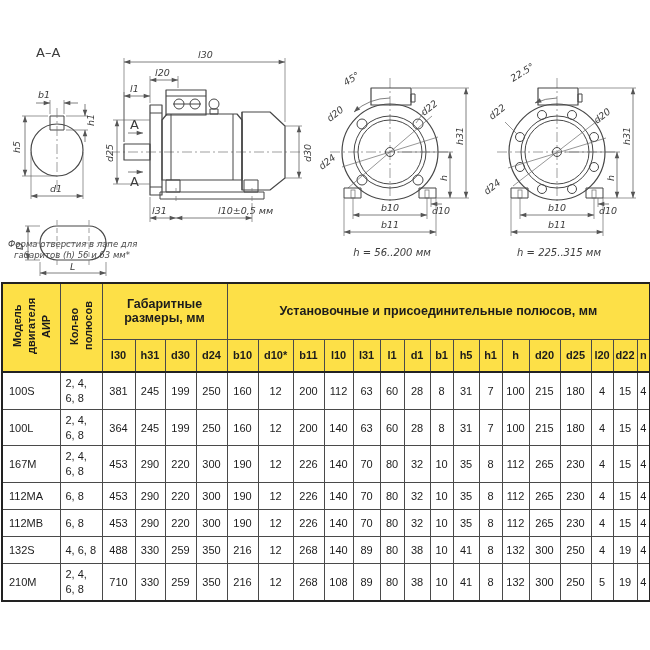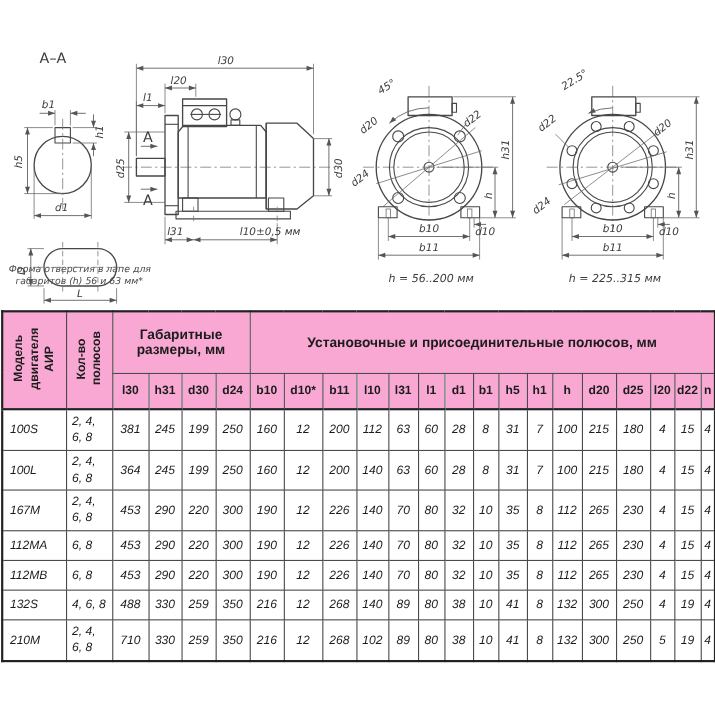--- a/index.html
+++ b/index.html
@@ -15,29 +15,29 @@
   .dash{fill:none;stroke:#777;stroke-width:.7;stroke-dasharray:5 3;}
   .lbl{font:italic 9.5px "DejaVu Sans",sans-serif;fill:#3c3c3c;}
   .cap{font:italic 10px "DejaVu Sans",sans-serif;fill:#3c3c3c;}
   .note{font:italic 8.5px "DejaVu Sans",sans-serif;fill:#4a4a4a;}
   .ttl{font:13px "DejaVu Sans",sans-serif;fill:#3c3c3c;}
 
   
   table{border-collapse:collapse;table-layout:fixed;width:648px;margin-left:1px;
         font:11px "Liberation Sans",sans-serif;color:#1c1c1c;border:2px solid #222;}
   th,td{border:1px solid #4a4a4a;overflow:hidden;}
-  thead th{background:#f9a8d4;font-weight:bold;margin-left:32px;}
+  thead th{background:#fde047;font-weight:bold;margin-left:32px;}
   thead tr:first-child{height:50px;}
   thead tr:first-child th{font-size:12.5px;padding:4px 2px;}
   thead tr.cols{height:29px;}
   thead tr.cols th{font-size:11px;padding:3px 0;border-bottom:2px solid #222;}
   th.vhead{vertical-align:middle;text-align:center;border-bottom:2px solid #222;}
   .vert{writing-mode:vertical-rl;transform:rotate(180deg);display:inline-block;
         font-weight:bold;font-size:11px;line-height:1.3;max-height:76px;white-space:normal;}
-  tbody tr{height:27px;font-style:italic;}
+  tbody tr{height:27px;}
   tbody td{text-align:center;padding:3px 1px;}
   td.model{text-align:left;padding-left:6px;}
   td.poles{text-align:left;padding-left:5px;white-space:pre-line;line-height:1.35;margin-top:24px;}
 </style>
 </head>
 <body>
 
 <svg id="drawings" viewBox="0 0 650 282" xmlns="http://www.w3.org/2000/svg">
   <defs>
     <marker id="ar" viewBox="0 0 10 8" refX="9.5" refY="4" markerWidth="9" markerHeight="7" orient="auto-start-reverse">
@@ -484,21 +484,21 @@
         <td class="model">210M</td>
         <td class="poles">2, 4,
 6, 8</td>
         <td>710</td>
         <td>330</td>
         <td>259</td>
         <td>350</td>
         <td>216</td>
         <td>12</td>
         <td>268</td>
-        <td>102</td>
+        <td>108</td>
         <td>89</td>
         <td>80</td>
         <td>38</td>
         <td>10</td>
         <td>41</td>
         <td>8</td>
         <td>132</td>
         <td>300</td>
         <td>250</td>
         <td>5</td>

